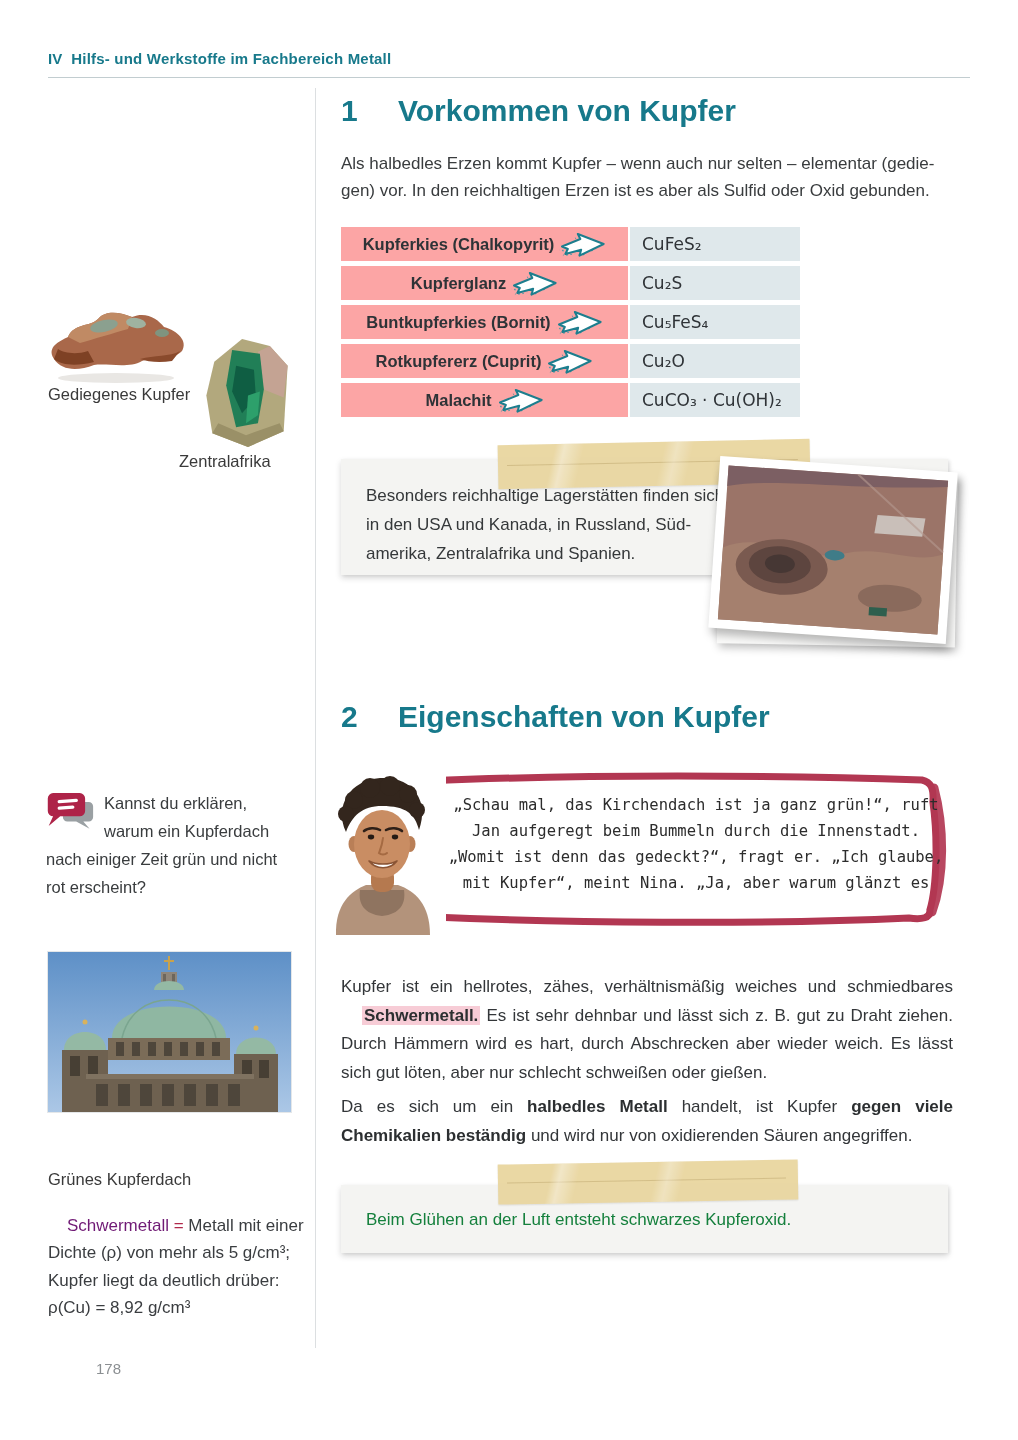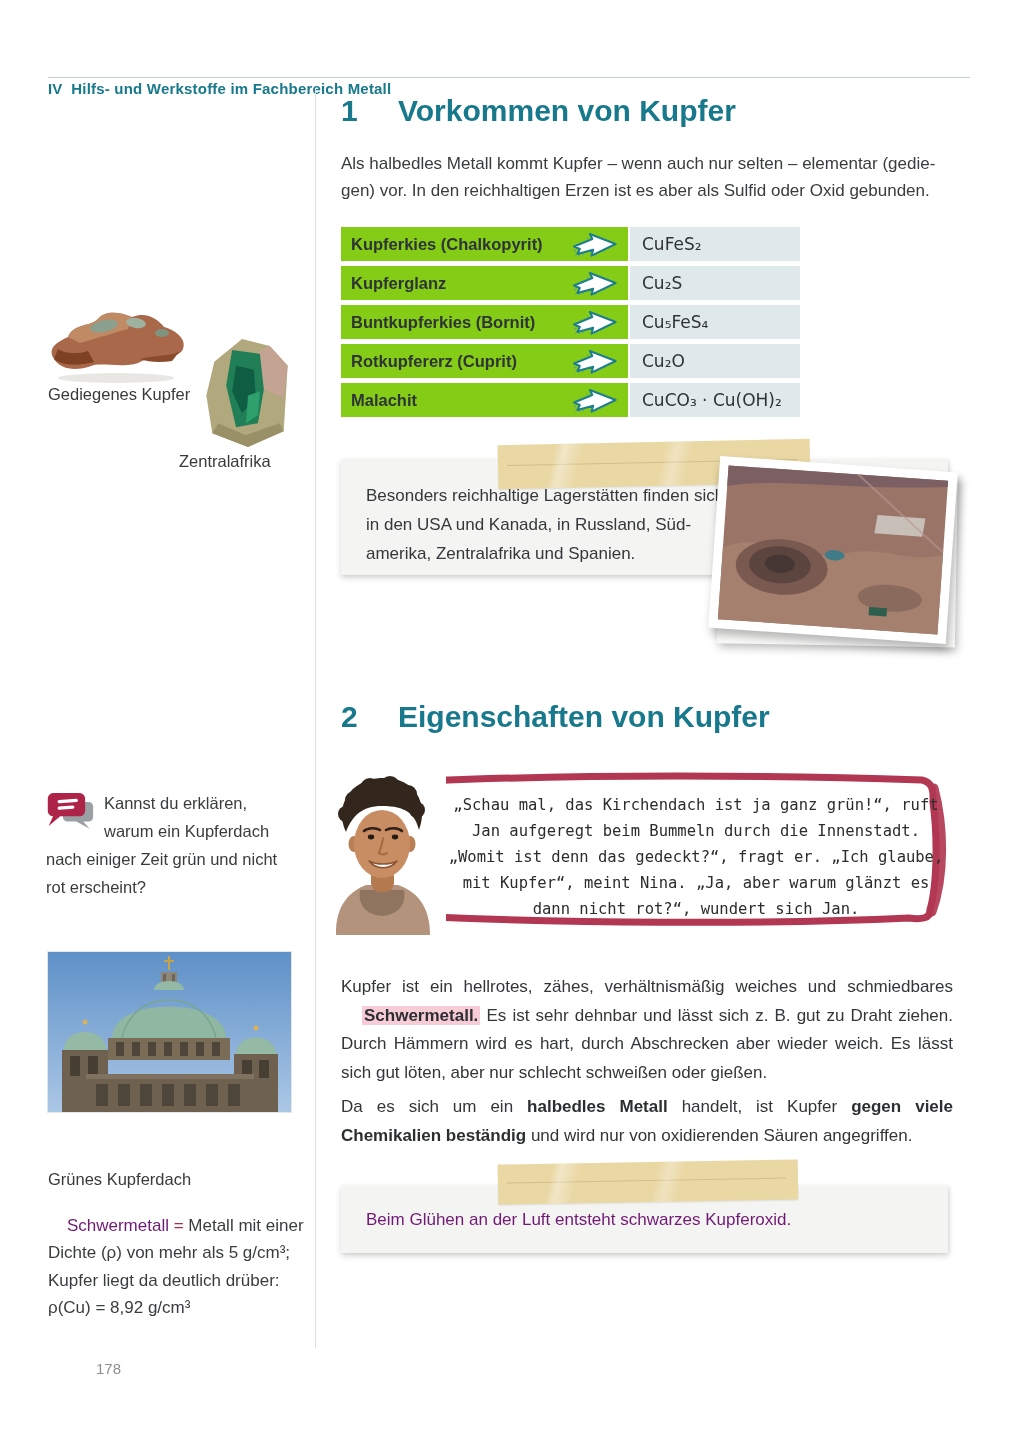--- a/index.html
+++ b/index.html
@@ -7,60 +7,60 @@
   .page {
     position:relative; width:1018px; height:1440px; margin:0 auto;
     background:#ffffff; overflow:hidden;
     font-family:"Liberation Sans", sans-serif; color:#3a3d40;
   }
   .prewrap { white-space:pre-wrap; }
 
   
   .breadcrumb {
     position:absolute; left:48px; top:50px;
-    font-size:15px; font-weight:bold; color:#17798b; letter-spacing:.2px;margin-top:30px;
+    font-size:15px; font-weight:bold; color:#17798b; letter-spacing:.2px;
   }
   .header-rule {
     position:absolute; left:48px; top:77px; width:922px; height:1px; background:#c2cdd0;
   }
   .v-divider {
     position:absolute; left:315px; top:88px; width:1px; height:1260px; background:#dcdfe1;
   }
 
   
   .sec-head { position:absolute; left:341px; display:flex; color:#17798b; font-weight:bold; font-size:30px; }
   .sec-head .num { width:57px; }
 
   
   .intro { position:absolute; left:341px; top:150px; width:625px; font-size:17px; line-height:27px; color:#393c3e; }
 
   
   .ore-table { position:absolute; left:341px; top:227px; width:459px; }
   .ore-row { display:flex; height:34px; margin-bottom:5px; }
   .ore-name-cell {
-    width:287px; margin-right:2px; background:#84cc16;
-    display:flex; align-items:center; justify-content:space-between;
+    width:287px; margin-right:2px; background:#fca5a5;
+    display:flex; align-items:center; justify-content:center;
     padding:0 6px 0 10px;
   }
   .ore-name { font-weight:bold; font-size:16.5px; color:#2e3337; }
   .arrow { width:56px; height:30px; flex:0 0 auto; }
   .ore-formula-cell {
     flex:1; background:#dfe8eb; display:flex; align-items:center; padding-left:12px;
   }
   .ore-formula { font-size:17px; color:#2f3337; font-family:"DejaVu Sans", sans-serif; }
 
   
   .paper {
     position:absolute; background:#f4f4f2;
     box-shadow:0 3px 6px rgba(0,0,0,.16), 2px 1px 3px rgba(0,0,0,.06);
   }
   .note1 { left:341px; top:459px; width:607px; height:116px; }
   .note1 .note-text { padding:22px 0 0 25px; font-size:17px; line-height:29px; color:#35383a; }
   .note2 { left:341px; top:1185px; width:607px; height:68px; }
-  .note2 .note-text { padding:25px 0 0 25px; font-size:17px; color:#701a75; }
+  .note2 .note-text { padding:25px 0 0 25px; font-size:17px; color:#15803d; }
 
   .tape {
     position:absolute; background:#e9d6a0; opacity:.95;
     box-shadow:0 1px 2px rgba(0,0,0,.10);
   }
   .tape::after {
     content:""; position:absolute; inset:0;
     background:linear-gradient(104deg, transparent 18%, rgba(255,255,255,.38) 21%, transparent 27%,
       transparent 52%, rgba(255,255,255,.30) 56%, transparent 61%);
   }
@@ -231,21 +231,21 @@
   </div>
 
   <div class="page-number">178</div>
 
   <div class="sec-head" style="top:94px;">
     <span class="num">1</span>
     <span>Vorkommen von Kupfer</span>
   </div>
 
   <div class="intro">
-    <div>Als halbedles Metall kommt Kupfer – wenn auch nur selten – elementar (gedie-</div>
+    <div>Als halbedles Erzen kommt Kupfer – wenn auch nur selten – elementar (gedie-</div>
     <div>gen) vor. In den reichhaltigen Erzen ist es aber als Sulfid oder Oxid gebunden.</div>
   </div>
 
   <div class="ore-table">
     <div class="ore-row">
       <div class="ore-name-cell">
         <span class="ore-name">Kupferkies (Chalkopyrit)</span>
         <svg class="arrow" viewBox="0 0 62 36">
           <path d="M7 21 L29 12 L26 6 L57 18 L28 32 L30 25 L11 30 L14 24 Z" transform="translate(-4,4)" fill="url(#htdots)"></path>
           <path d="M7 21 L29 12 L26 6 L57 18 L28 32 L30 25 L11 30 L14 24 Z" fill="#ffffff" stroke="#1d7e8e" stroke-width="2.4" stroke-linejoin="round"></path>
@@ -366,21 +366,20 @@
         <ellipse cx="77" cy="65" rx="3.2" ry="2.4" fill="#241a14"></ellipse>
         <path d="M65 66 C64 74 62 78 61 81 C63 83 67 83 69 81" stroke="#a56a42" stroke-width="2" fill="none" stroke-linecap="round"></path>
         <path d="M51 89 C58 98 72 98 79 89 C72 93 58 93 51 89 Z" fill="#ffffff" stroke="#8a5434" stroke-width="1.6" stroke-linejoin="round"></path>
       </svg>
     </div>
     <div class="dialog-lines">
       <div>„Schau mal, das Kirchendach ist ja ganz grün!“, ruft</div>
       <div>Jan aufgeregt beim Bummeln durch die Innenstadt.</div>
       <div>„Womit ist denn das gedeckt?“, fragt er. „Ich glaube,</div>
       <div>mit Kupfer“, meint Nina. „Ja, aber warum glänzt es</div>
-      <div>dann nicht rot?“, wundert sich Jan.</div>
     </div>
   </div>
 
   <div class="para para1">
     <span>Kupfer ist ein hellrotes, zähes, verhältnismäßig weiches und schmiedbares </span><span class="hl">Schwermetall.</span><span> Es ist sehr dehnbar und lässt sich z. B. gut zu Draht ziehen. Durch Hämmern wird es hart, durch Abschrecken aber wieder weich. Es lässt sich gut löten, aber nur schlecht schweißen oder gießen.</span>
   </div>
 
   <div class="para para2">
     <span>Da es sich um ein </span><span class="b">halbedles Metall</span><span> handelt, ist Kupfer </span><span class="b">gegen viele Chemikalien beständig</span><span> und wird nur von oxidierenden Säuren angegriffen.</span>
   </div>

